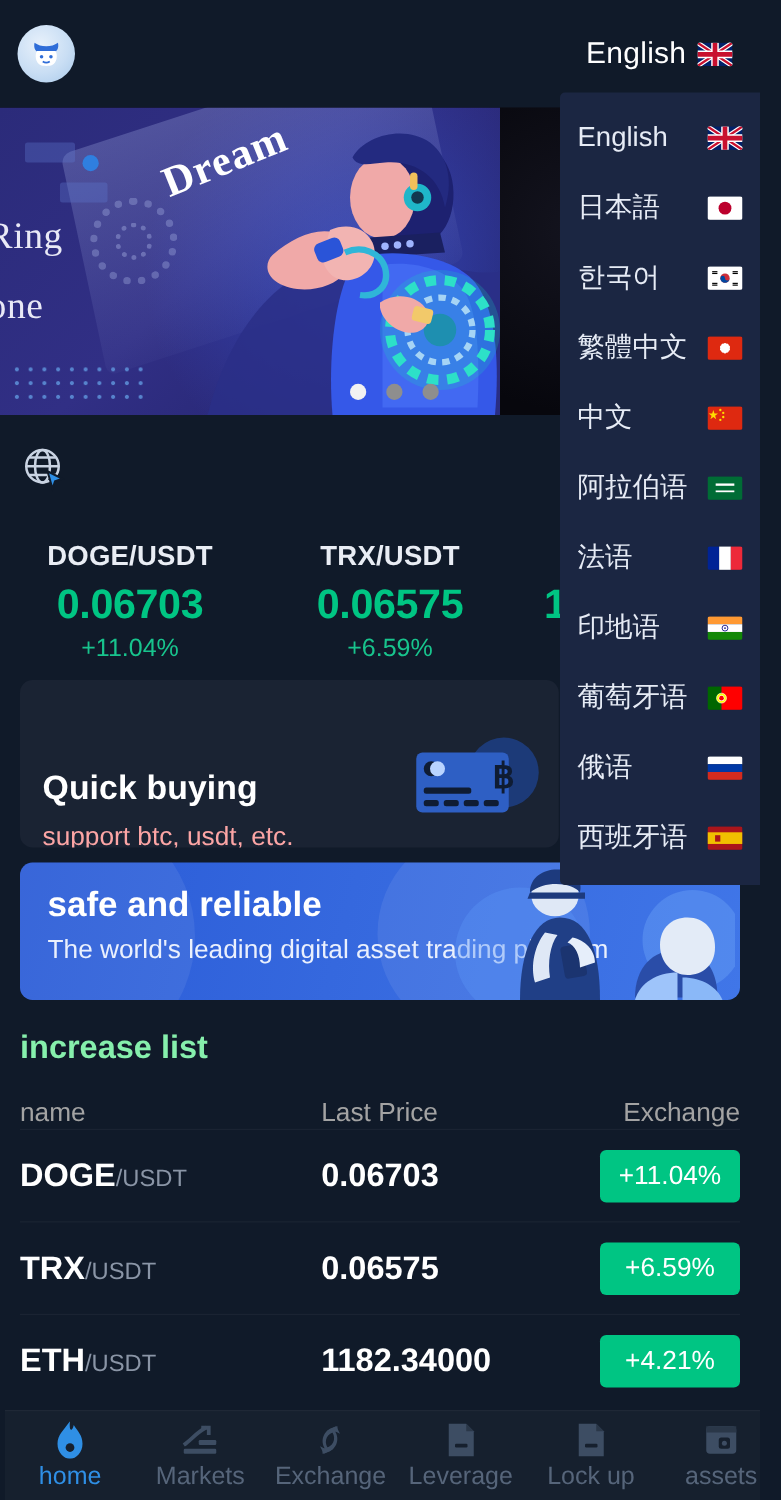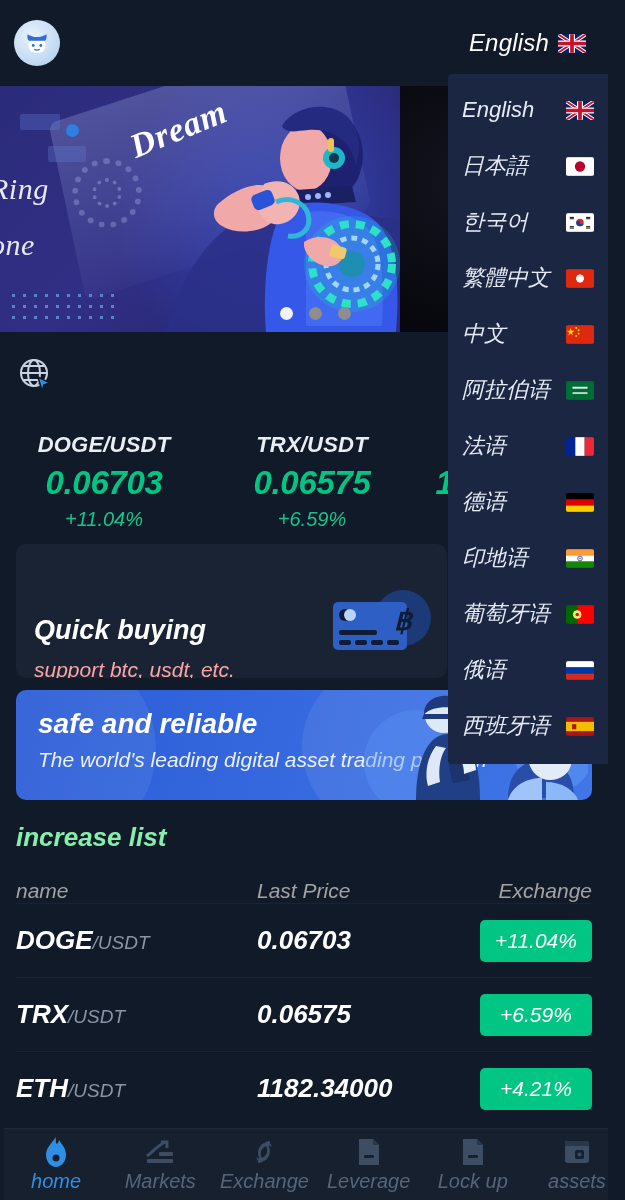--- a/index.html
+++ b/index.html
@@ -2,21 +2,21 @@
 <html><head>
 <meta charset="utf-8">
 <style>
   * { box-sizing: border-box; margin: 0; padding: 0; }
   html, body {
     width: 625px; height: 1200px;
     background: #101A29;
     font-family: "Liberation Sans", sans-serif;
     overflow: hidden;
   }
-  .screen { position: relative; width: 608px; height: 1200px; overflow: hidden; font-style: italic; }
+  .screen { position: relative; width: 608px; height: 1200px; overflow: hidden; }
 
   
   .header {
     position: relative; height: 86px;
     display: flex; align-items: center; justify-content: space-between;
     padding: 0 22px 0 14px; background: #101A29;
   }
   .logo {
     width: 46px; height: 46px; border-radius: 50%;
     background: radial-gradient(circle at 40% 35%, #e8f1fb 0%, #c9def4 55%, #a8c9ea 100%);
@@ -487,28 +487,20 @@
 
     <div class="lang-item">
       <span class="lbl">法语</span>
       <svg class="flag" viewBox="0 0 60 40">
         <rect width="20" height="40" fill="#002395"></rect>
           <rect x="20" width="20" height="40" fill="#fff"></rect>
           <rect x="40" width="20" height="40" fill="#ED2939"></rect>
       </svg>
     </div>
 
-    <div class="lang-item">
-      <span class="lbl">德语</span>
-      <svg class="flag" viewBox="0 0 60 40">
-        <rect width="60" height="13.3" fill="#000"></rect>
-          <rect y="13.3" width="60" height="13.3" fill="#DD0000"></rect>
-          <rect y="26.6" width="60" height="13.4" fill="#FFCE00"></rect>
-      </svg>
-    </div>
 
     <div class="lang-item">
       <span class="lbl">印地语</span>
       <svg class="flag" viewBox="0 0 60 40">
         <rect width="60" height="13.3" fill="#FF9933"></rect>
           <rect y="13.3" width="60" height="13.3" fill="#fff"></rect>
           <rect y="26.6" width="60" height="13.4" fill="#138808"></rect>
         <circle cx="30" cy="20" r="5" fill="none" stroke="#000080" stroke-width="1.4"></circle>
         <circle cx="30" cy="20" r="1.4" fill="#000080"></circle>
       </svg>

